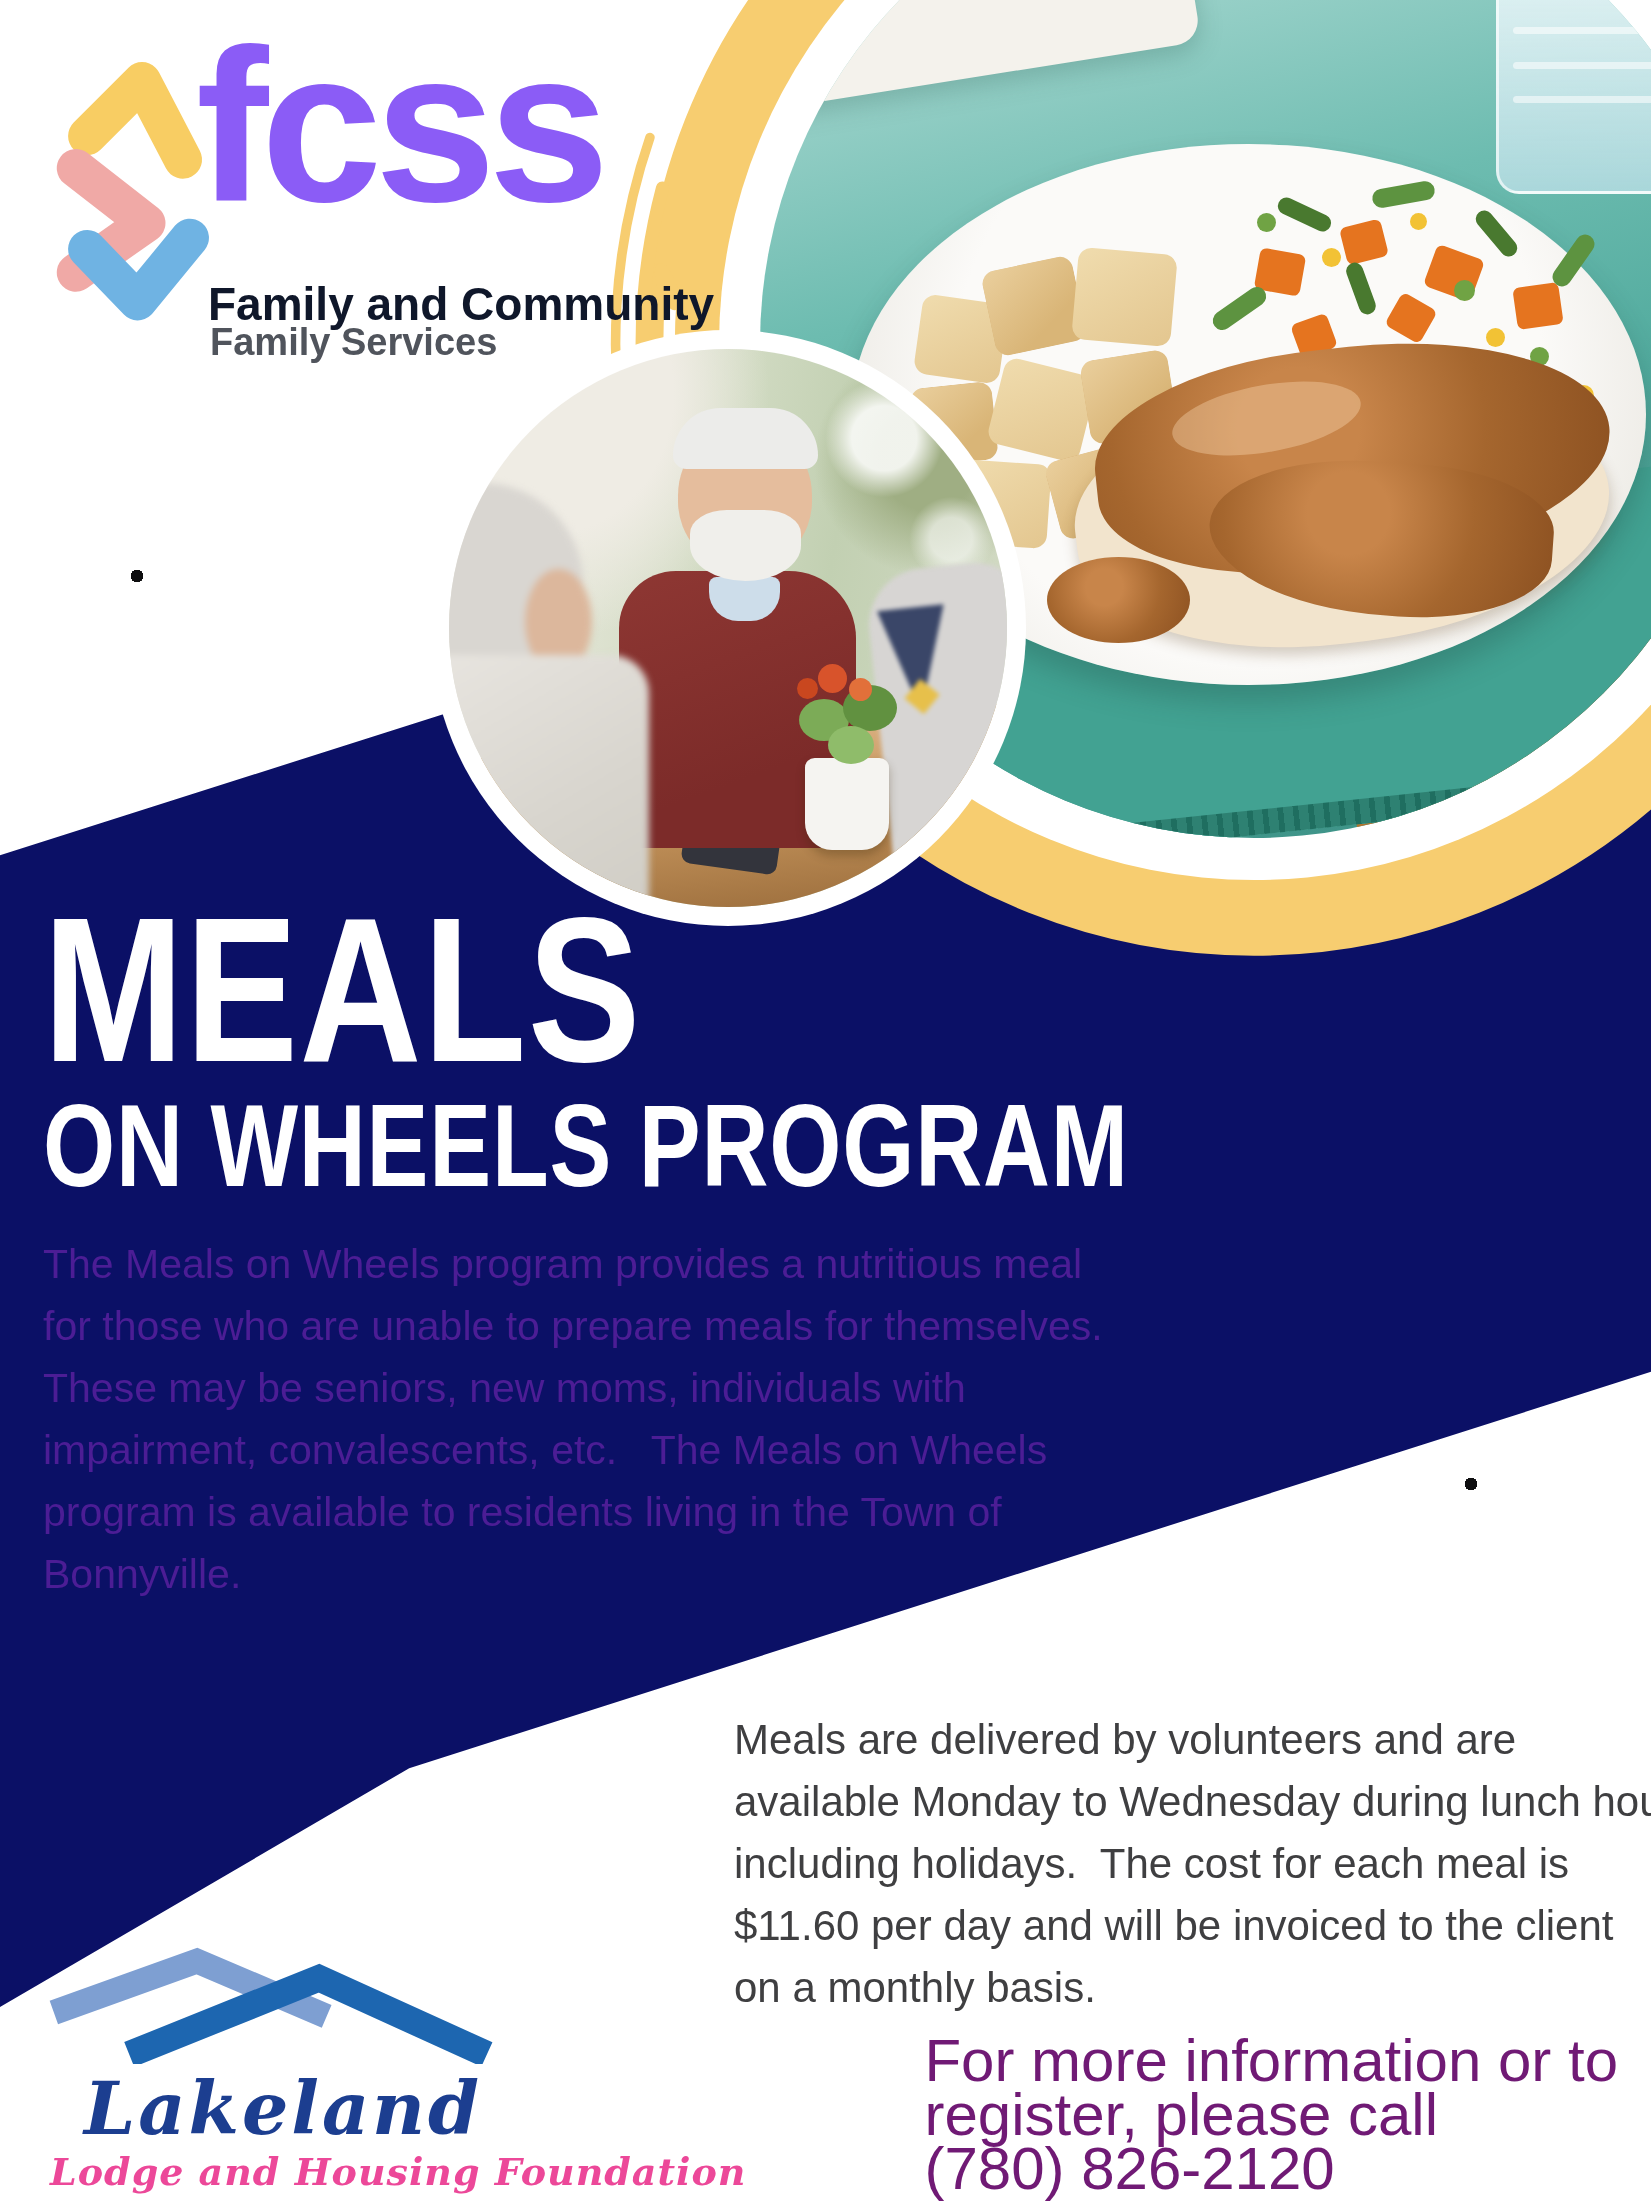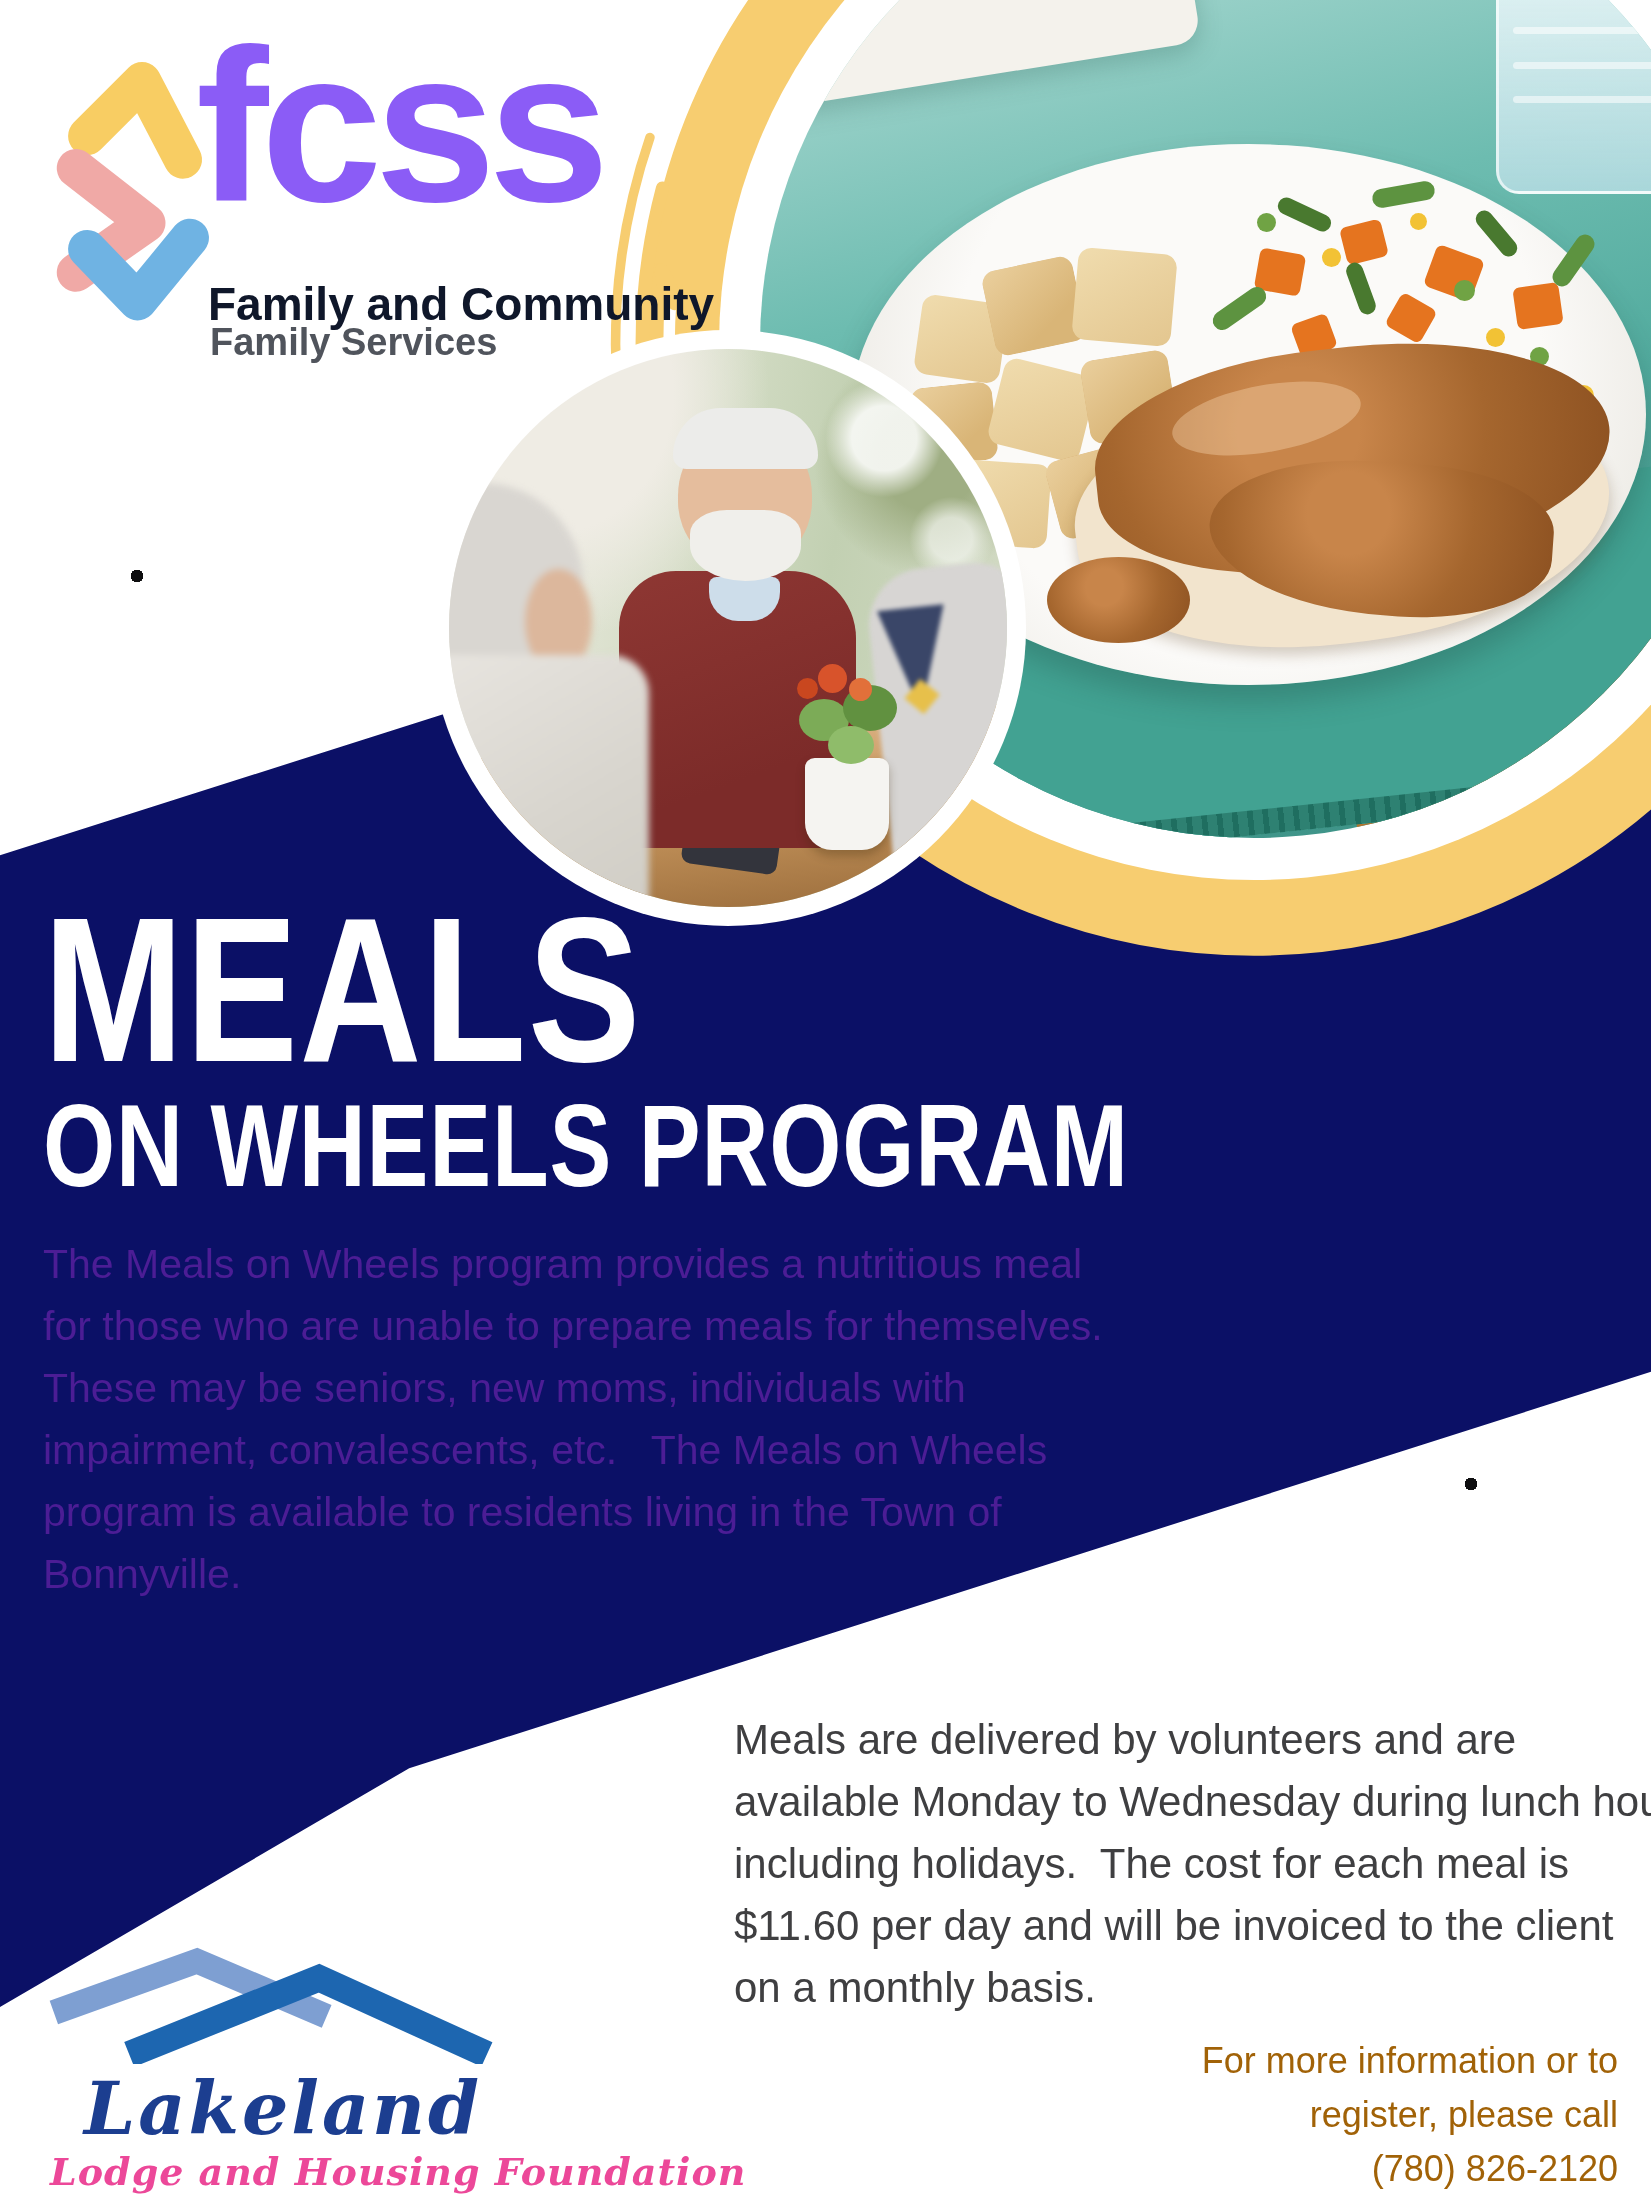--- a/index.html
+++ b/index.html
@@ -111,22 +111,22 @@
   .sp-leaf{border-radius:50%;}
   .sp-flower{border-radius:50%;}
 
   
   .title-meals{left:43px;top:887px;font-size:206px;line-height:1;font-weight:bold;color:#ffffff;
     letter-spacing:1.9px;transform:scaleX(.82);transform-origin:0 50%;white-space:pre;}
   .title-sub{left:43px;top:1088px;font-size:116px;line-height:1;font-weight:bold;color:#ffffff;
     letter-spacing:1px;transform:scaleX(.80);transform-origin:0 50%;white-space:pre;}
   .intro{left:43px;top:1233px;font-size:41px;line-height:62px;color:#4c1d95;white-space:pre;}
   .delivery{left:734px;top:1709px;font-size:42px;line-height:62px;color:#3f3f41;white-space:pre;}
-  .contact{right:34px;top:2034px;font-size:36px;line-height:54px;color:#a16207;
-    text-align:right;white-space:pre;}
+  .contact{right:34px;top:2034px;font-size:60px;line-height:54px;color:#701a75;
+    white-space:pre;}
 
   
   .lakeland-mark{left:40px;top:1940px;width:497px;height:124px;}
   .lakeland-name{left:84px;top:2065px;font-family:"DejaVu Serif",serif;font-style:italic;
     font-weight:bold;font-size:73px;letter-spacing:2.9px;color:#1c3e90;}
   .lakeland-sub{left:50px;top:2149px;font-family:"DejaVu Serif",serif;font-style:italic;
     font-weight:bold;font-size:38px;letter-spacing:1px;color:#ec4899;}
 </style>
 </head>
 <body>

